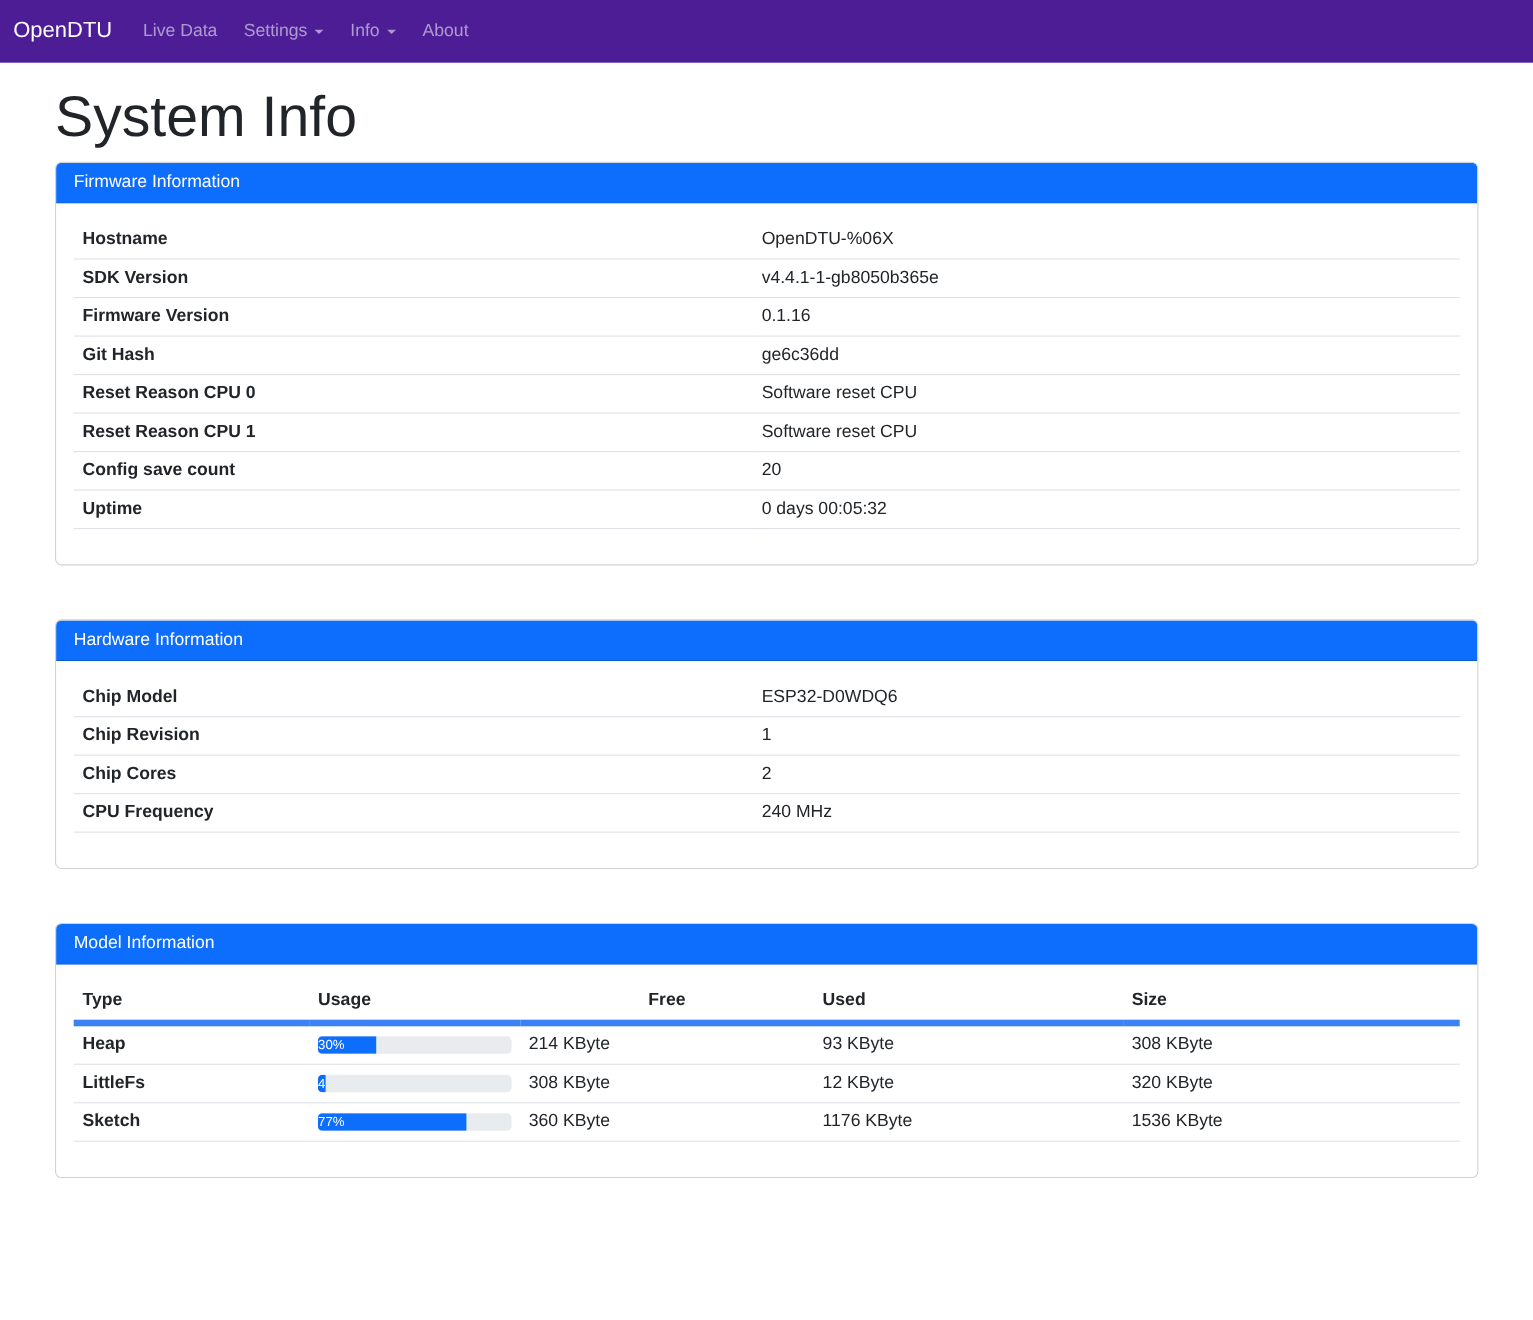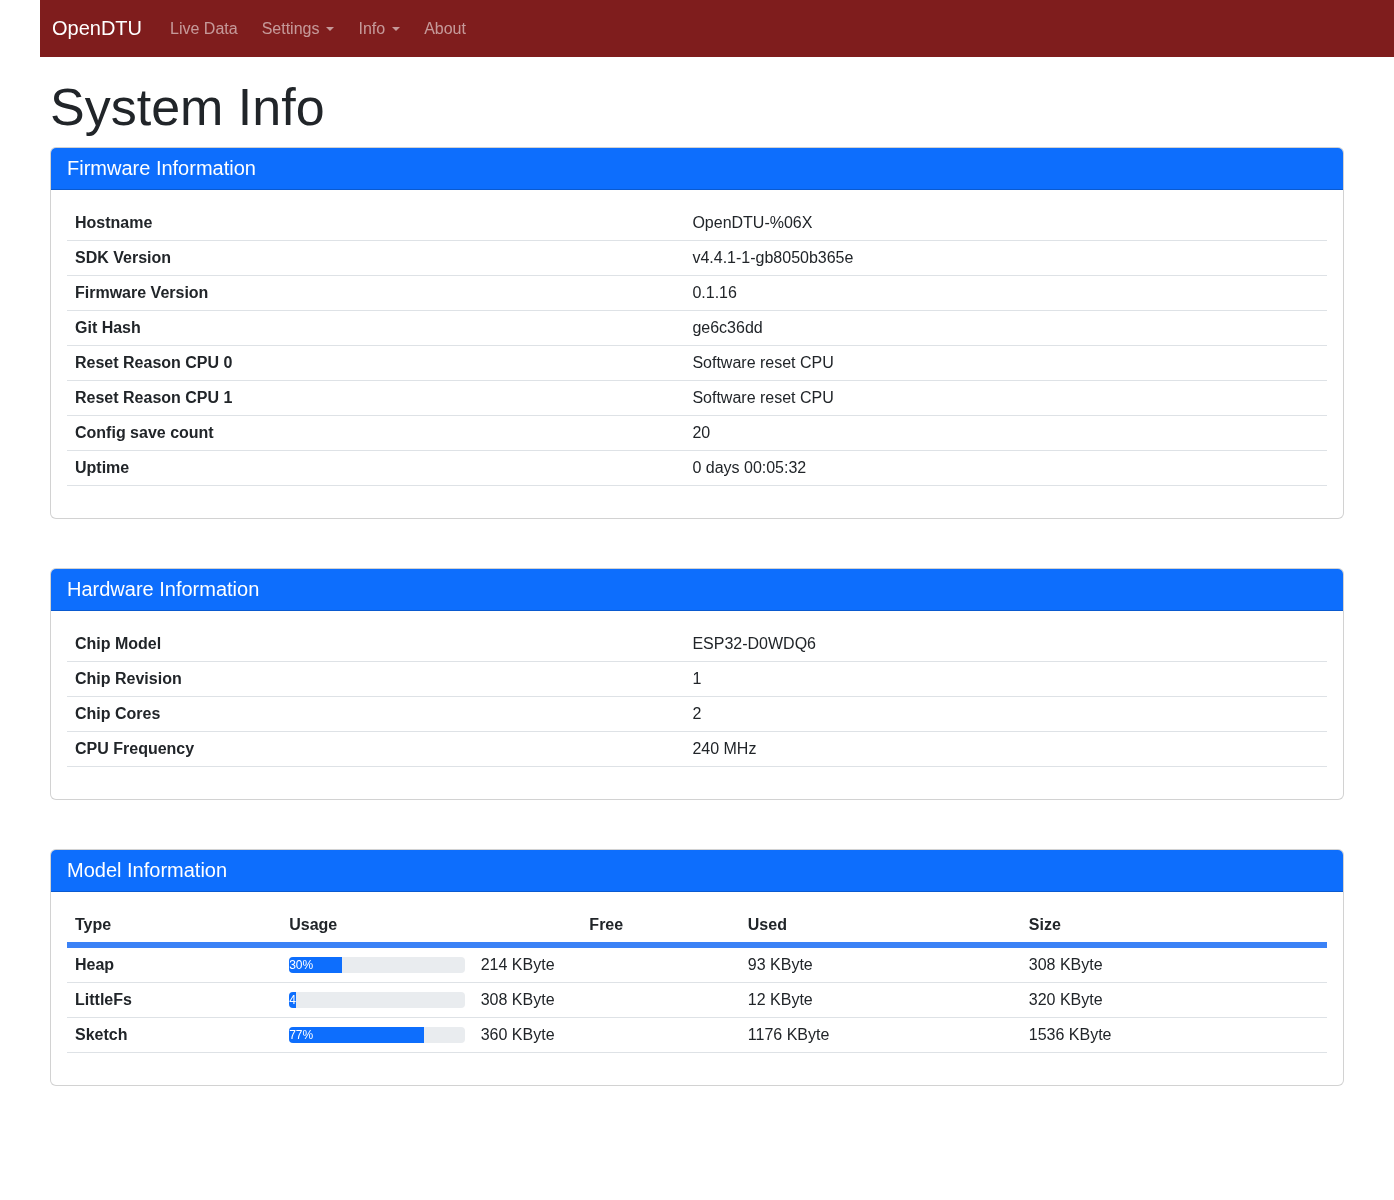--- a/index.html
+++ b/index.html
@@ -8,26 +8,25 @@
     padding: 0;
     background: #ffffff;
     color: #212529;
     font-family: "Liberation Sans", "DejaVu Sans", sans-serif;
     font-size: 16px;
   }
   .page { width: 1394px; min-height: 1200px; }
 
   
   .navbar {
-    background: #7f1d1d;
+    background: #4c1d95;
     height: 57px;
     display: flex;
     align-items: center;
     padding: 0 12px;
-    margin-left: 40px;
   }
   .navbar-brand {
     color: #ffffff;
     font-size: 20px;
     padding: 4px 0;
     margin-right: 20px;
     text-decoration: none;
     cursor: pointer;
   }
   .navbar-nav { display: flex; align-items: center; }
@@ -62,21 +61,21 @@
   .card {
     border: 1px solid rgba(0,0,0,0.175);
     border-radius: 6px;
     margin-bottom: 49px;
     background: #fff;
   }
   .card-header {
     background: #0d6efd;
     color: #ffffff;
     padding: 9px 16px;
-    font-size: 20px;
+    font-size: 16px;
     border-radius: 5px 5px 0 0;
     border-bottom: 1px solid rgba(0,0,0,0.175);
   }
   .card-body { padding: 16px; }
 
   
   table.info-table {
     width: 100%;
     border-collapse: collapse;
     margin-bottom: 16px;

